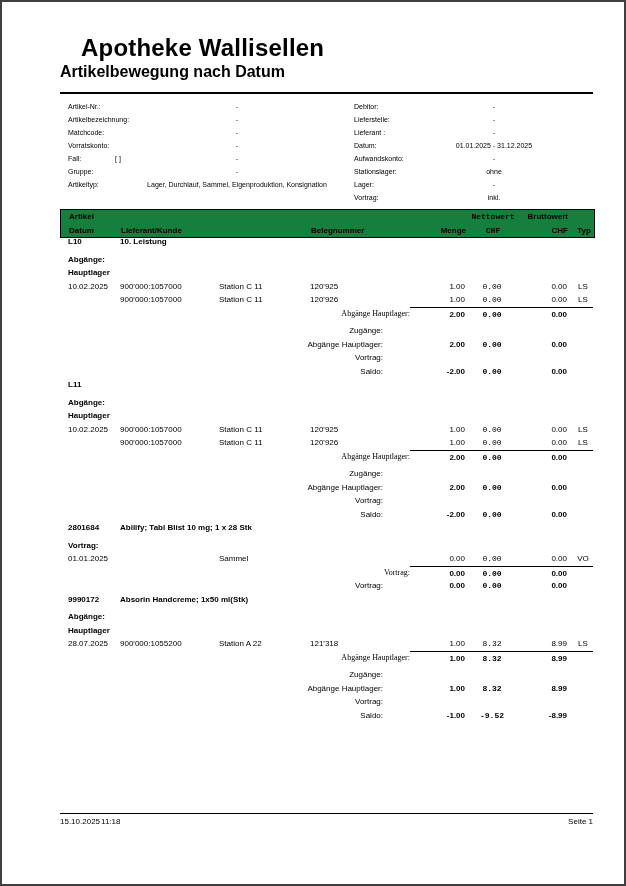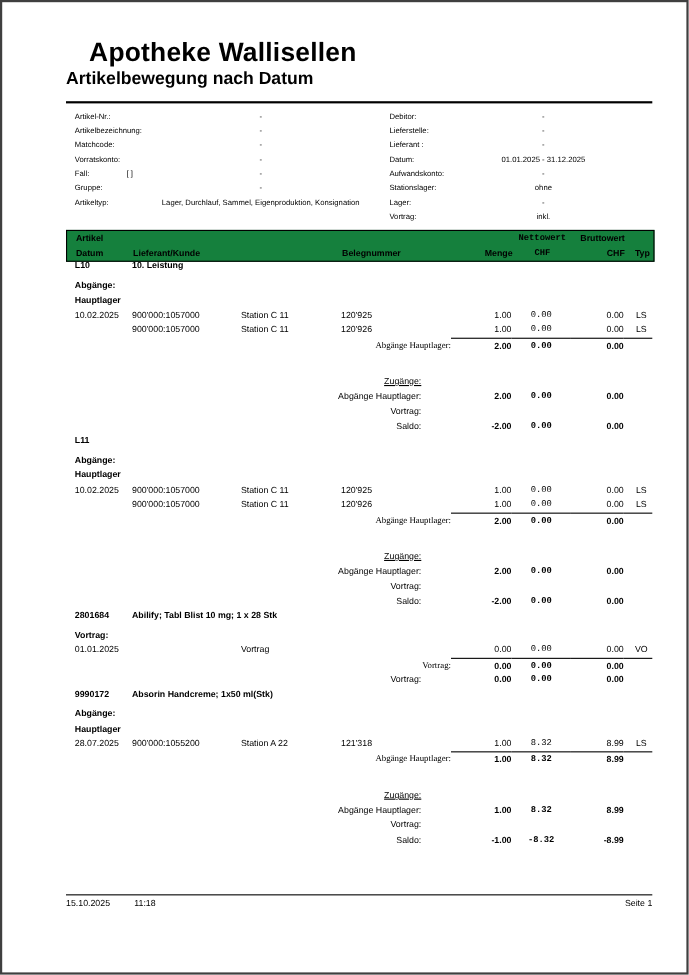--- a/index.html
+++ b/index.html
@@ -37,25 +37,25 @@
   .cname{grid-column:2/6;}
   .csec{grid-column:1/4;padding-left:8px;}
   .clabel{grid-column:1/5;text-align:right;}
   .clabel.sub{font-family:"Liberation Serif",serif;}
   .clabel.sum{padding-right:27px;}
   .b{font-weight:bold;}
   .line{border-top:1px solid #000;}
   #articles{margin-top:-3px;padding-left:58px;}
   .code-row{}
   .sec-row{margin-top:4px;}
-  .sum-first{margin-top:20px;text-decoration:underline;}
+  .sum-first{margin-top:4px;}
   
   .footer{position:absolute;left:58px;top:811px;width:533px;border-top:1px solid #000;font-size:8px;}
   .footer-inner{display:flex;justify-content:space-between;padding-top:3px;line-height:10px;}
-  .fleft{display:flex;gap:22px;}
+  .fleft{display:flex;gap:1px;}
 </style>
 </head>
 <body>
 
 <div class="page">
 
   <div class="title">Apotheke Wallisellen</div>
   <div class="subtitle">Artikelbewegung nach Datum</div>
   <div class="rule"></div>
 
@@ -262,21 +262,21 @@
         <div class="trow code-row">
           <span class="cell c1 b">2801684</span>
           <span class="cell cname b">Abilify; Tabl Blist 10 mg; 1 x 28 Stk</span>
         </div>
         <div class="trow sec-row">
           <span class="cell csec b">Vortrag:</span>
         </div>
         <div class="trow">
           <span class="cell c1">01.01.2025</span>
           <span class="cell c2"></span>
-          <span class="cell c3">Vortrag</span>
+          <span class="cell c3">Sammel</span>
           <span class="cell c4"></span>
           <span class="cell c5">0.00</span>
           <span class="cell c6">0.00</span>
           <span class="cell c7">0.00</span>
           <span class="cell c8">VO</span>
         </div>
         <div class="trow">
           <span class="cell clabel sub">Vortrag:</span>
           <span class="cell c5 b line">0.00</span>
           <span class="cell c6 b line">0.00</span>
@@ -326,21 +326,21 @@
           <span class="cell c5 b">1.00</span>
           <span class="cell c6 b">8.32</span>
           <span class="cell c7 b">8.99</span>
         </div>
         <div class="trow">
           <span class="cell clabel sum">Vortrag:</span>
         </div>
         <div class="trow">
           <span class="cell clabel sum">Saldo:</span>
           <span class="cell c5 b">-1.00</span>
-          <span class="cell c6 b">-8.32</span>
+          <span class="cell c6 b">-9.52</span>
           <span class="cell c7 b">-8.99</span>
         </div>
       </div>
     </div>
 
   <div class="footer">
     <div class="footer-inner">
       <span class="fleft">
         <span>15.10.2025</span>
         <span>11:18</span>

